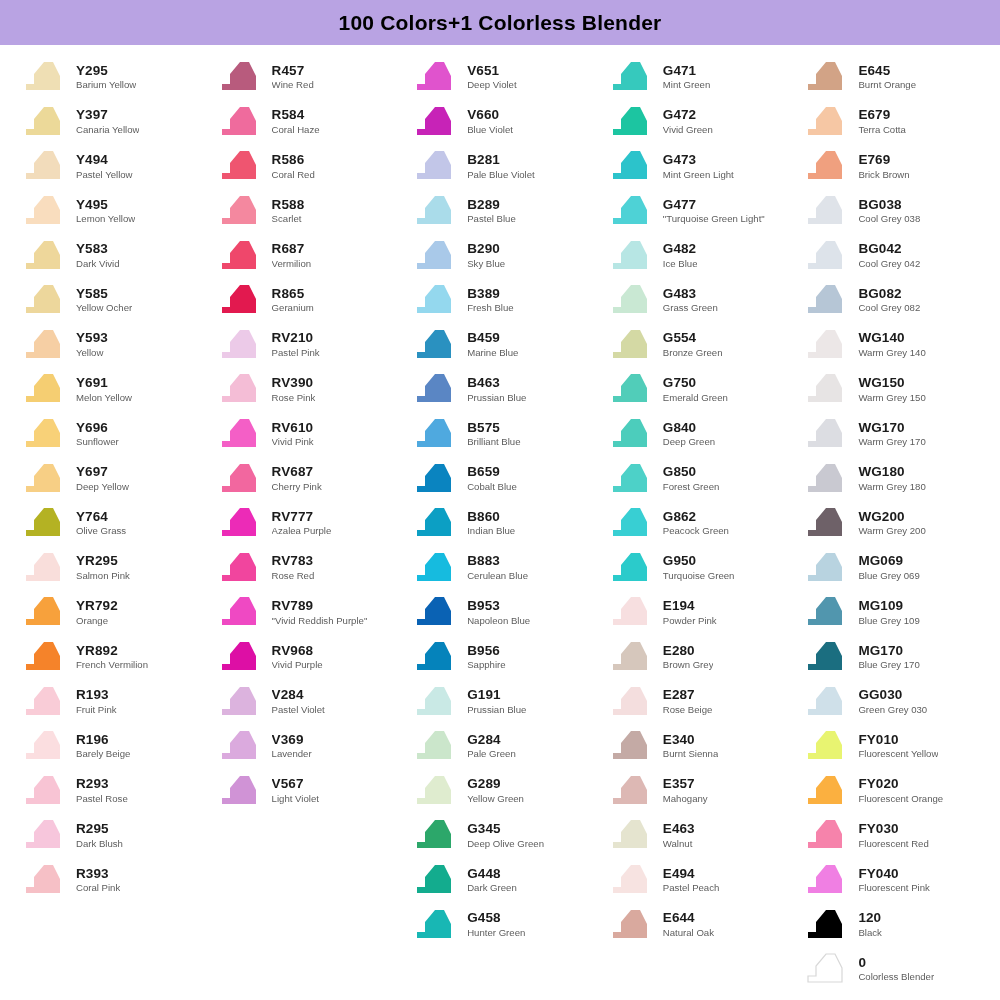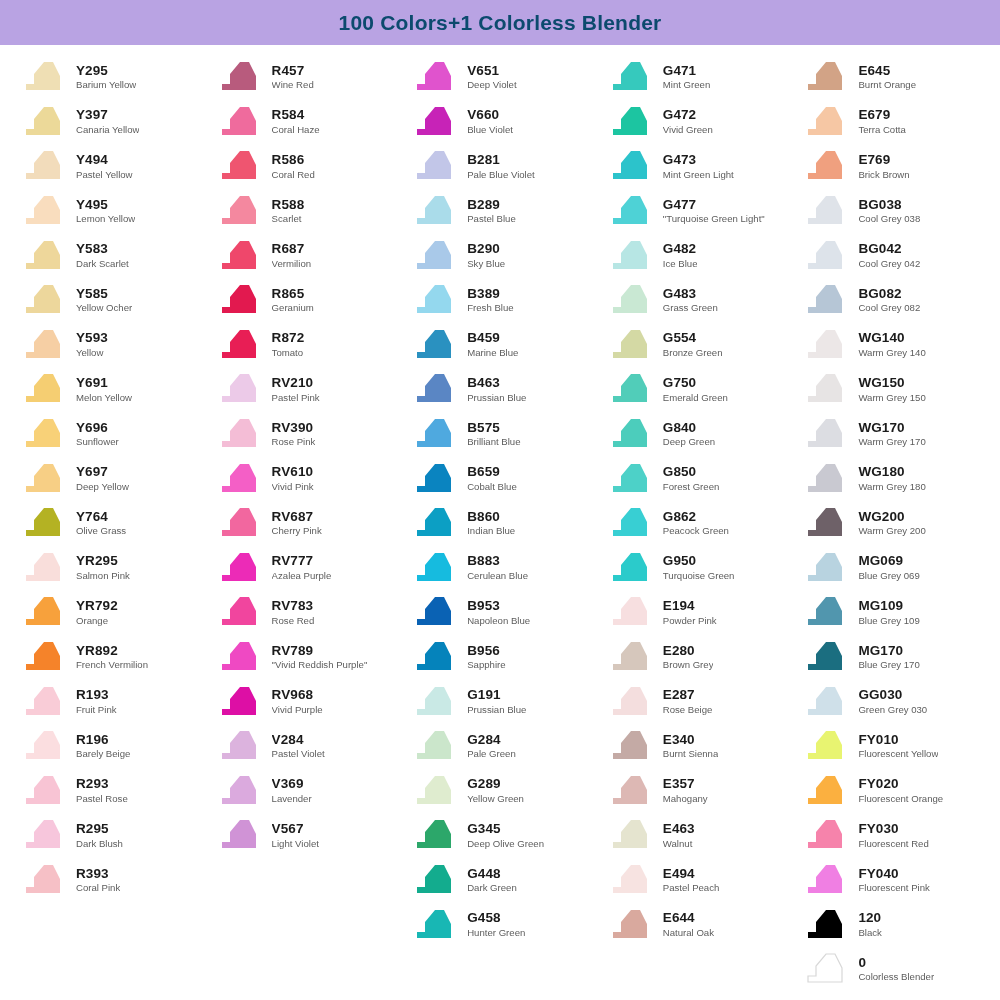--- a/index.html
+++ b/index.html
@@ -17,21 +17,21 @@
   }
   .header {
     width: 1000px;
     height: 45px;
     background: #b9a3e3;
     display: flex;
     align-items: center;
     justify-content: center;
   }
   .header-title {
-    color: #0c4a6e;
+    color: #000000;
     font-size: 21px;
     font-weight: bold;
     letter-spacing: 0.2px;
     font-family: "Liberation Sans", sans-serif;
   }
   .grid {
     margin-top: 10px;
     padding: 0 16px 0 14px;
     display: grid;
     grid-template-columns: repeat(5, 1fr);
@@ -137,21 +137,21 @@
           </div>
         </div>
         <div class="swatch-row">
           <div class="swatch">
             <svg viewBox="0 0 46 34" xmlns="http://www.w3.org/2000/svg">
               <path d="M 6 30 L 6 24 L 14 24 L 14 14 L 24 2 L 33 2 L 40 16 L 40 24 L 40 30 Z" fill="#eed79b"></path>
             </svg>
           </div>
           <div class="labels">
             <div class="code">Y583</div>
-            <div class="cname">Dark Scarlet</div>
+            <div class="cname">Dark Vivid</div>
           </div>
         </div>
         <div class="swatch-row">
           <div class="swatch">
             <svg viewBox="0 0 46 34" xmlns="http://www.w3.org/2000/svg">
               <path d="M 6 30 L 6 24 L 14 24 L 14 14 L 24 2 L 33 2 L 40 16 L 40 24 L 40 30 Z" fill="#edd79c"></path>
             </svg>
           </div>
           <div class="labels">
             <div class="code">Y585</div>
@@ -360,31 +360,20 @@
         </div>
         <div class="swatch-row">
           <div class="swatch">
             <svg viewBox="0 0 46 34" xmlns="http://www.w3.org/2000/svg">
               <path d="M 6 30 L 6 24 L 14 24 L 14 14 L 24 2 L 33 2 L 40 16 L 40 24 L 40 30 Z" fill="#e2194f"></path>
             </svg>
           </div>
           <div class="labels">
             <div class="code">R865</div>
             <div class="cname">Geranium</div>
-          </div>
-        </div>
-        <div class="swatch-row">
-          <div class="swatch">
-            <svg viewBox="0 0 46 34" xmlns="http://www.w3.org/2000/svg">
-              <path d="M 6 30 L 6 24 L 14 24 L 14 14 L 24 2 L 33 2 L 40 16 L 40 24 L 40 30 Z" fill="#e81e55"></path>
-            </svg>
-          </div>
-          <div class="labels">
-            <div class="code">R872</div>
-            <div class="cname">Tomato</div>
           </div>
         </div>
         <div class="swatch-row">
           <div class="swatch">
             <svg viewBox="0 0 46 34" xmlns="http://www.w3.org/2000/svg">
               <path d="M 6 30 L 6 24 L 14 24 L 14 14 L 24 2 L 33 2 L 40 16 L 40 24 L 40 30 Z" fill="#eccae8"></path>
             </svg>
           </div>
           <div class="labels">
             <div class="code">RV210</div>

